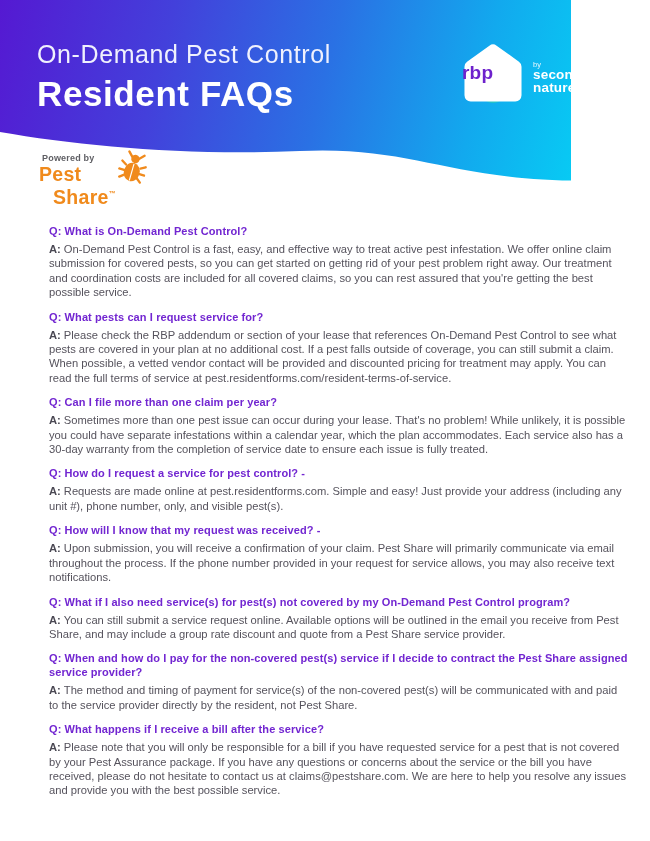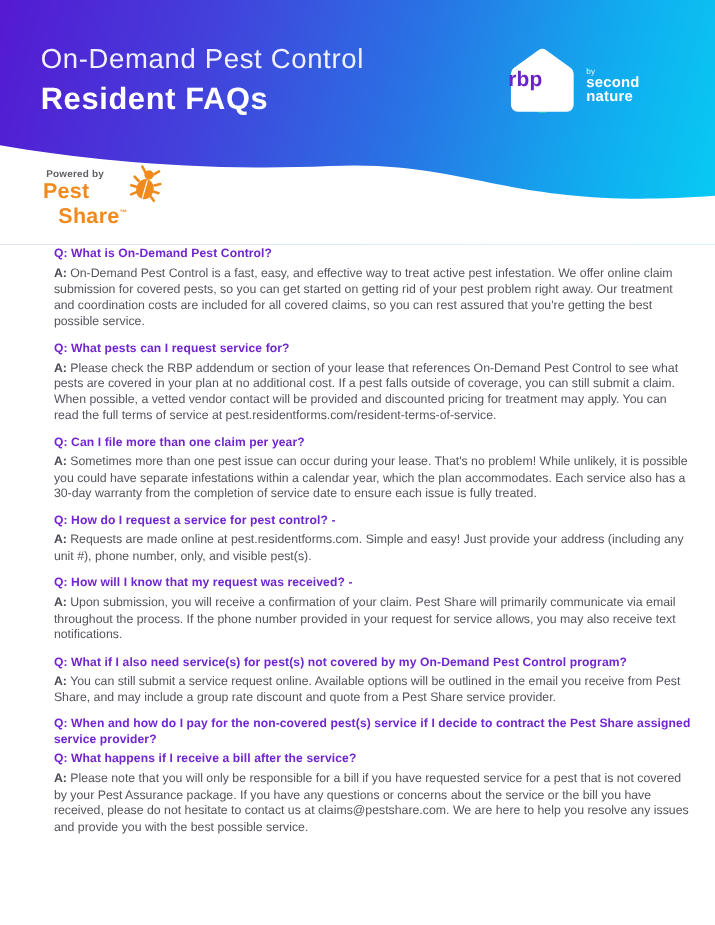--- a/index.html
+++ b/index.html
@@ -2,27 +2,27 @@
 <html><head>
 <meta charset="utf-8">
 <style>
   html,body{margin:0;padding:0;background:#ffffff;}
   .page{
     position:relative;width:650px;height:841px;margin:0 auto;background:#ffffff;
     font-family:"Liberation Sans","DejaVu Sans",sans-serif;overflow:hidden;
   }
   
   .banner{
-    position:absolute;top:0;left:0;width:650px;height:222px;
+    position:absolute;top:0;left:0;width:571px;height:222px;
     background:linear-gradient(104deg,#5519d2 0%,#4340db 28%,#2a71e4 55%,#12a9ee 80%,#07cdf4 100%);
   }
   .wave{position:absolute;left:0;bottom:0;width:650px;height:96px;display:block;}
   .banner-text{position:absolute;left:37px;top:40px;color:#ffffff;}
   .title{font-size:25px;font-weight:500;letter-spacing:0.6px;color:#f0f1fd;line-height:1.15;}
-  .subtitle{font-size:28px;font-weight:700;letter-spacing:0.6px;margin-top:6px;line-height:1.1;}
+  .subtitle{font-size:35px;font-weight:700;letter-spacing:0.6px;margin-top:6px;line-height:1.1;}
   
   .rbp-group{position:absolute;top:42px;left:462px;display:flex;align-items:flex-start;}
   .rbp-mark{position:relative;width:62px;height:62px;}
   .diamond{
     position:absolute;left:8px;top:10px;width:46px;height:46px;border-radius:11px;
     background:linear-gradient(160deg,#96eef0 0%,#3fd2cf 55%,#1fc2c4 100%);
     transform:rotate(45deg);
   }
   .house{position:absolute;left:0;top:0;width:62px;height:62px;}
   .rbp-text{
@@ -131,20 +131,21 @@
       <p class="a"><span class="ap">A:</span><span>Upon submission, you will receive a confirmation of your claim. Pest Share will primarily communicate via email throughout the process. If the phone number provided in your request for service allows, you may also receive text notifications.</span></p>
     </div>
 
     <div class="faq">
       <p class="q">Q: What if I also need service(s) for pest(s) not covered by my On-Demand Pest Control program?</p>
       <p class="a"><span class="ap">A:</span><span>You can still submit a service request online. Available options will be outlined in the email you receive from Pest Share, and may include a group rate discount and quote from a Pest Share service provider.</span></p>
     </div>
 
     <div class="faq">
       <p class="q">Q: When and how do I pay for the non-covered pest(s) service if I decide to contract the Pest Share assigned service provider?</p>
+      <p class="a"><span class="ap">A:</span><span>The method and timing of payment for service(s) of the non-covered pest(s) will be communicated with and paid to the service provider directly by the resident, not Pest Share.</span></p>
     </div>
 
     <div class="faq">
       <p class="q">Q: What happens if I receive a bill after the service?</p>
       <p class="a"><span class="ap">A:</span><span>Please note that you will only be responsible for a bill if you have requested service for a pest that is not covered by your Pest Assurance package. If you have any questions or concerns about the service or the bill you have received, please do not hesitate to contact us at claims@pestshare.com. We are here to help you resolve any issues and provide you with the best possible service.</span></p>
     </div>
 
   </div>
 </div>
 

